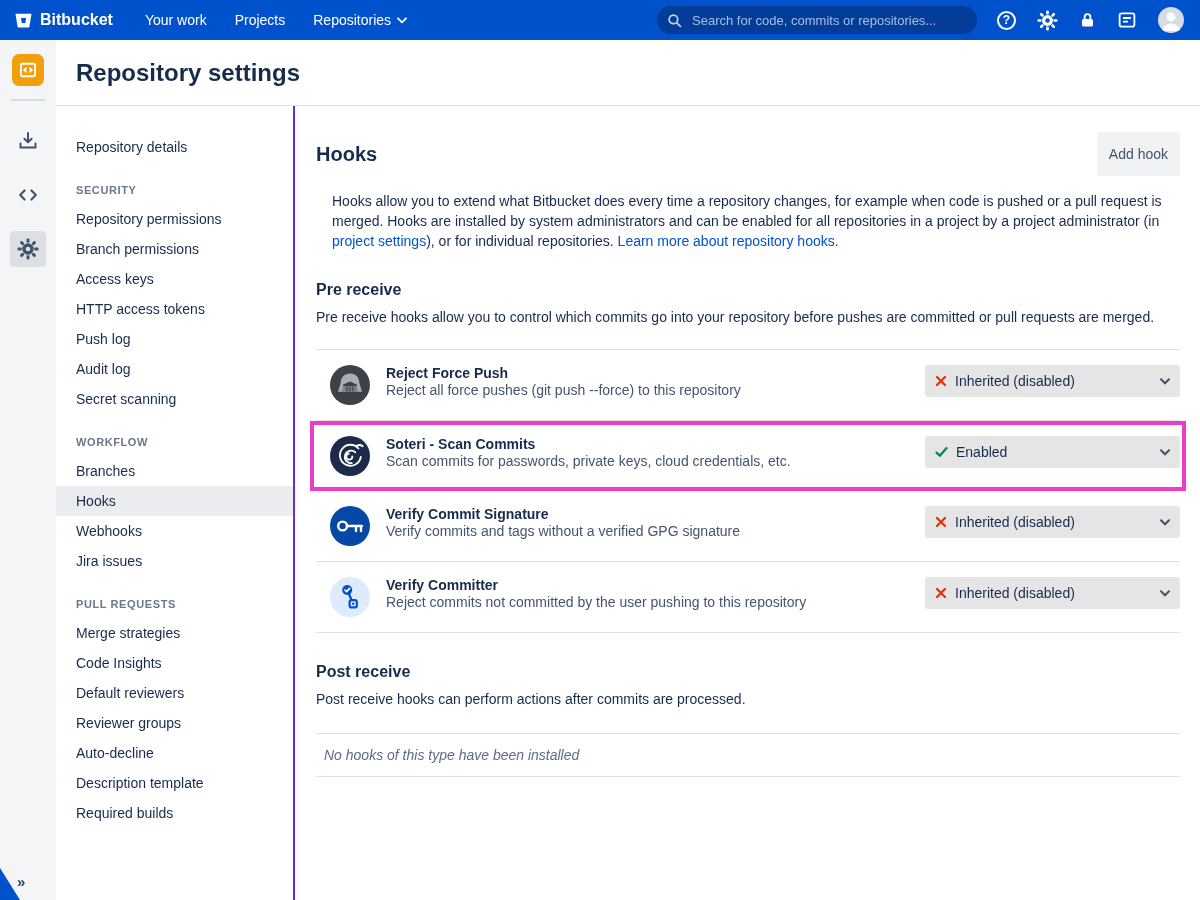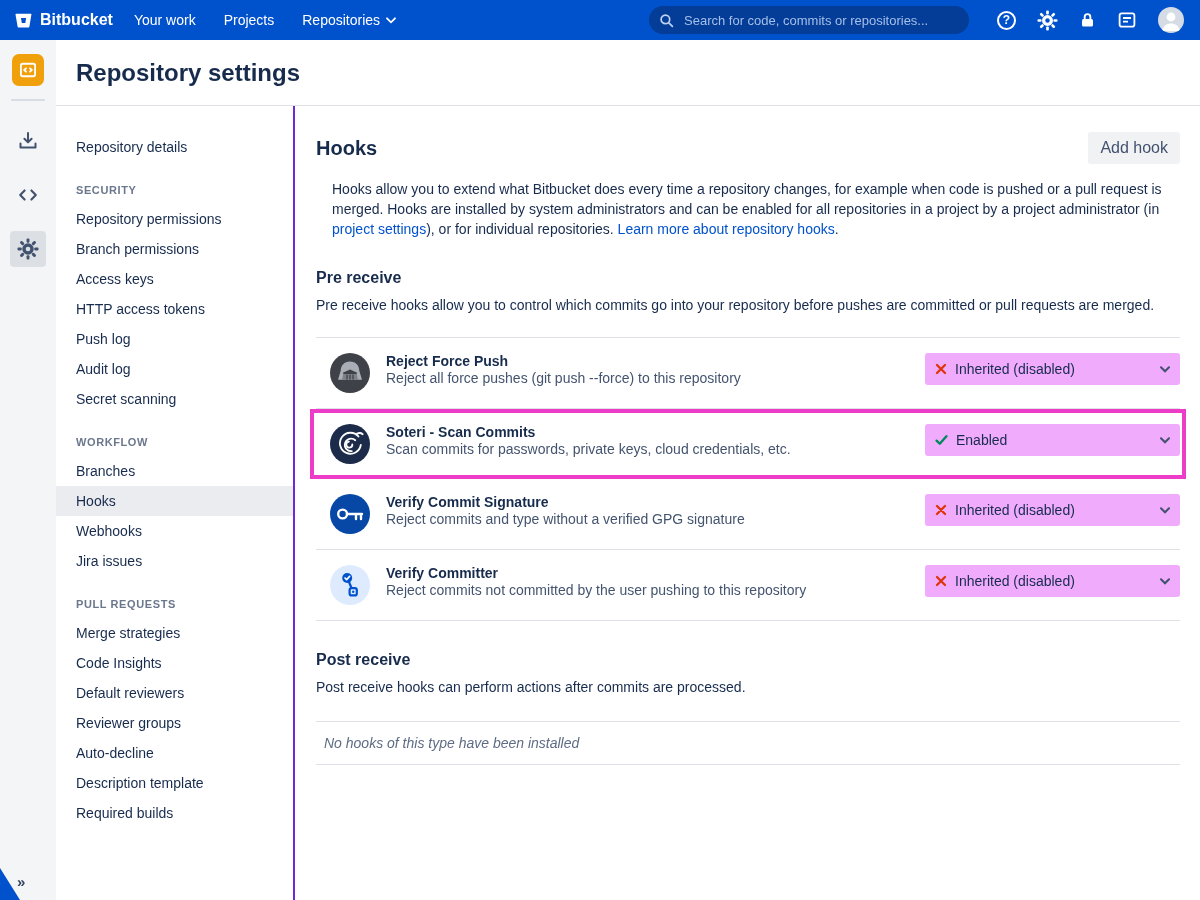--- a/index.html
+++ b/index.html
@@ -8,25 +8,25 @@
     width:1200px; height:900px; overflow:hidden;
     font-family:"Liberation Sans", sans-serif;
     color:#172B4D; background:#fff;
   }
   a { cursor:pointer; }
 
   
   .topnav {
     position:fixed; top:0; left:0; right:0; height:40px;
     background:#0052CC; display:flex; align-items:center;
-    padding:8px 14px; z-index:50;gap:8px;
+    padding:8px 14px; z-index:50;
   }
   .brand { display:flex; align-items:center; gap:7px; color:#fff;
     font-weight:bold; font-size:16px; cursor:pointer; }
-  .navlinks { display:flex; gap:28px; margin-left:13px; font-size:14px; }
+  .navlinks { display:flex; gap:28px; margin-left:32px; font-size:14px; }
   .navlinks a { color:#fff; text-decoration:none; display:flex; align-items:center; gap:6px; }
   .search {
     margin-left:auto; margin-right:20px; width:320px; height:28px;
     background:rgba(9,30,66,0.38); border-radius:14px;
     display:flex; align-items:center; gap:8px; padding:0 10px;
   }
   .search input {
     flex:1; background:transparent; border:none; outline:none;
     color:#fff; font-size:13px; font-family:inherit;
   }
@@ -81,38 +81,38 @@
   .nav-section-header {
     font-size:11px; font-weight:bold; color:#6B778C;
     letter-spacing:0.6px; padding:22px 20px 8px;
   }
 
   
   .main { flex:1; padding:26px 20px 0 21px; overflow:hidden; }
   .main-head { display:flex; justify-content:space-between; align-items:center; }
   .main-head h2 { margin:0; font-size:20px; font-weight:600; }
   .btn {
-    background:#F1F2F4; border:none; border-radius:3px; height:32px;
-    padding:0 12px; font-size:16px; color:#42526E; font-family:inherit; cursor:pointer;
+    background:#F1F2F4; border:none; border-radius:3px; height:44px;
+    padding:0 12px; font-size:14px; color:#42526E; font-family:inherit; cursor:pointer;
   }
   .intro { font-size:14px; line-height:20px; margin:15px 16px 0; }
   .intro a { color:#0052CC; text-decoration:none; }
   .main h3 { font-size:16px; font-weight:600; margin:30px 0 0; }
   .section-desc { font-size:14px; line-height:20px; margin:8px 0 0; }
 
   .hooks-list { margin-top:22px; border-top:1px solid #DFE1E6; }
   .hook-row { display:flex; align-items:flex-start; padding:15px 0; border-bottom:1px solid #DFE1E6; }
   .hook-row.highlighted { border:4px solid #ED3CC8; margin:0 -6px; padding:11px 2px; }
   .hook-avatar { width:40px; height:40px; margin:0 16px 0 14px; flex:none; }
   .hook-info { display:flex; flex-direction:column; gap:1px; }
   .hook-name { font-size:14px; font-weight:bold; }
   .hook-desc { font-size:14px; color:#44546F; }
   .hook-status {
     margin-left:auto; width:255px; height:32px; flex:none;
-    background:#f0abfc; border:none; border-radius:3px;
+    background:#e5e5e5; border:none; border-radius:3px;
     display:flex; align-items:center; gap:8px; padding:0 10px;
     font-size:14px; color:#172B4D; font-family:inherit; cursor:pointer;
   }
   .hook-status .chev { margin-left:auto; display:flex; }
   .status-ic { display:flex; }
 
   .post-empty {
     margin-top:24px; padding:13px 8px;
     border-top:1px solid #DFE1E6; border-bottom:1px solid #DFE1E6;
     font-style:italic; font-size:14px; color:#5E6C84;
@@ -362,21 +362,21 @@
             <div class="hook-row">
               <span class="hook-avatar"><svg width="40" height="40" viewBox="0 0 40 40">
                   <circle cx="20" cy="20" r="20" fill="#0747A6"></circle>
                   <g stroke="#fff" stroke-width="2.4" fill="none" stroke-linecap="round">
                     <circle cx="12.6" cy="20" r="4.4"></circle>
                     <path d="M17 20h15M26 20v5M31 20v5"></path>
                   </g>
                 </svg></span>
               <div class="hook-info">
                 <div class="hook-name">Verify Commit Signature</div>
-                <div class="hook-desc">Reject commits and type without a verified GPG signature</div>
+                <div class="hook-desc">Verify commits and tags without a verified GPG signature</div>
               </div>
               <button class="hook-status">
                 <span class="status-ic">
                   <svg width="12" height="12" viewBox="0 0 12 12">
                     <path d="M2 2 10 10M10 2 2 10" stroke="#DE350B" stroke-width="2.3" stroke-linecap="round"></path>
                   </svg>
                 </span>
                 <span>Inherited (disabled)</span>
                 <span class="chev">
                   <svg width="10" height="7" viewBox="0 0 10 7">

